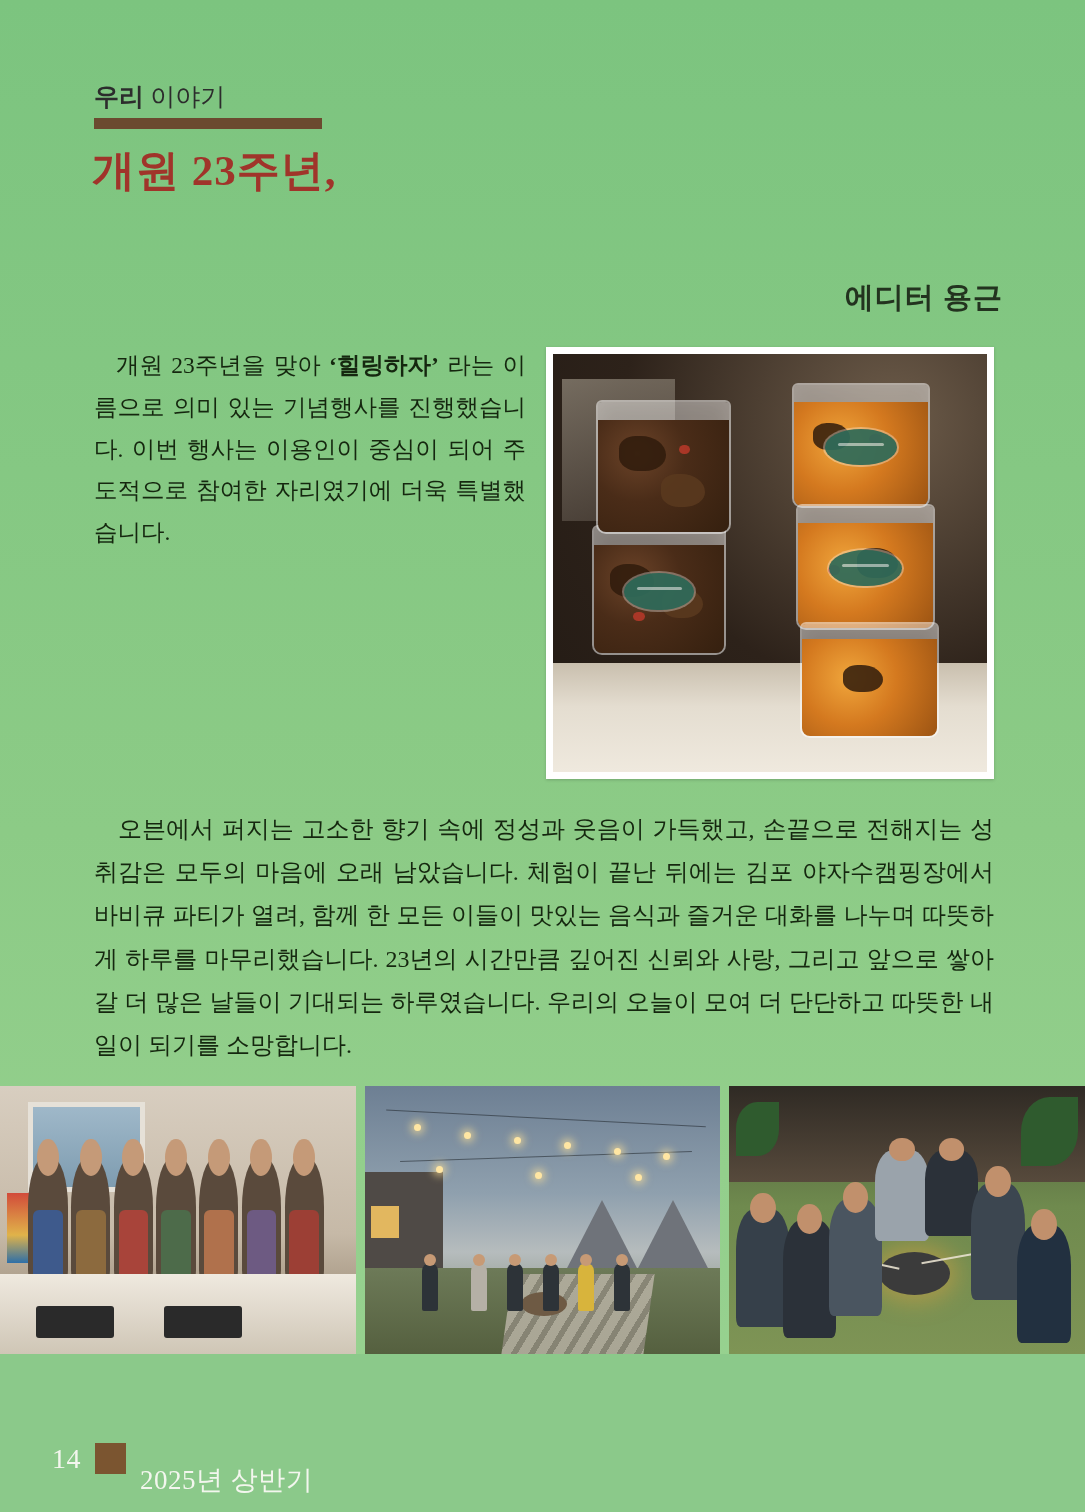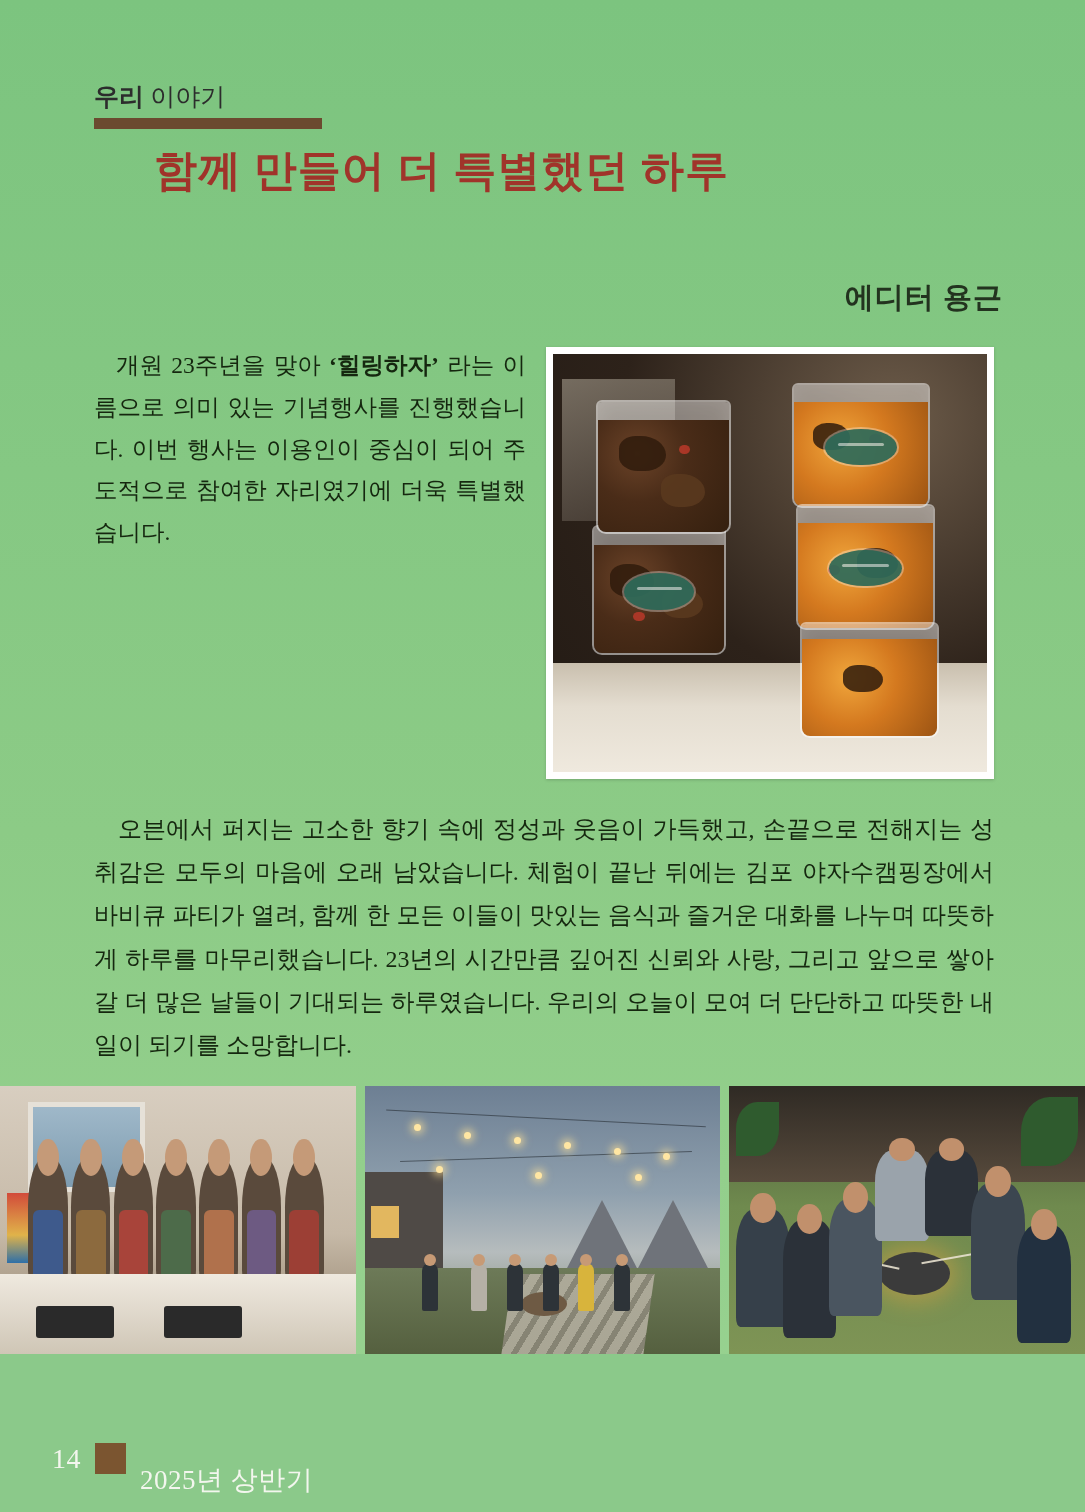--- a/index.html
+++ b/index.html
@@ -439,21 +439,21 @@
 <body>
 
 <div class="page">
 
   <div class="kicker-wrap">
     <div class="kicker"><span class="b">우리</span><span> 이야기</span></div>
     <div class="kicker-rule"></div>
   </div>
 
   <div class="headline">
-    <span class="l2">함께 만들어 더 특별했던 하루</span>
+    <span>개원 23주년,</span>
   </div>
 
   <div class="byline">에디터 용근</div>
 
   <div class="col-left">
     <p><span>개원 23주년을 맞아 </span><b>‘힐링하자’</b><span> 라는 이름으로 의미 있는 기념행사를 진행했습니다. 이번 행사는 이용인이 중심이 되어 주도적으로 참여한 자리였기에 더욱 특별했습니다.</span></p>
   </div>
 
   <div class="hero-photo">
     <div class="hero-inner">

